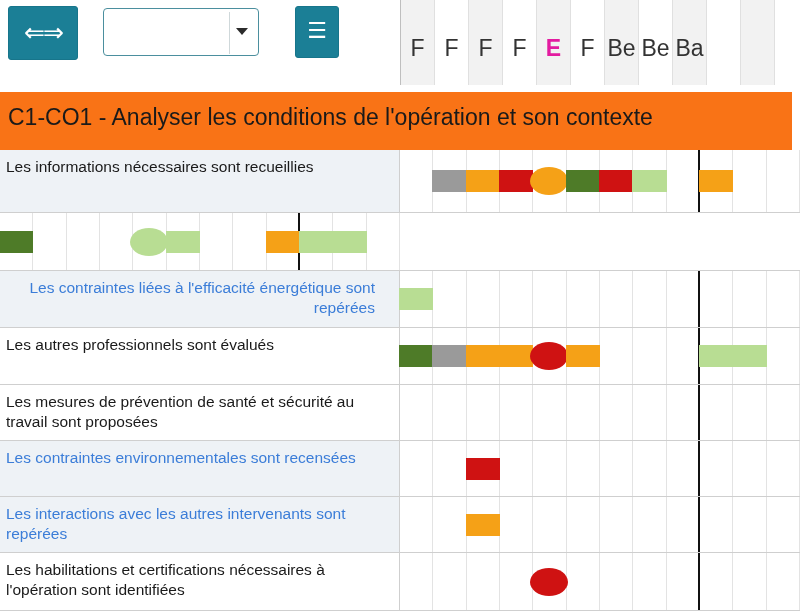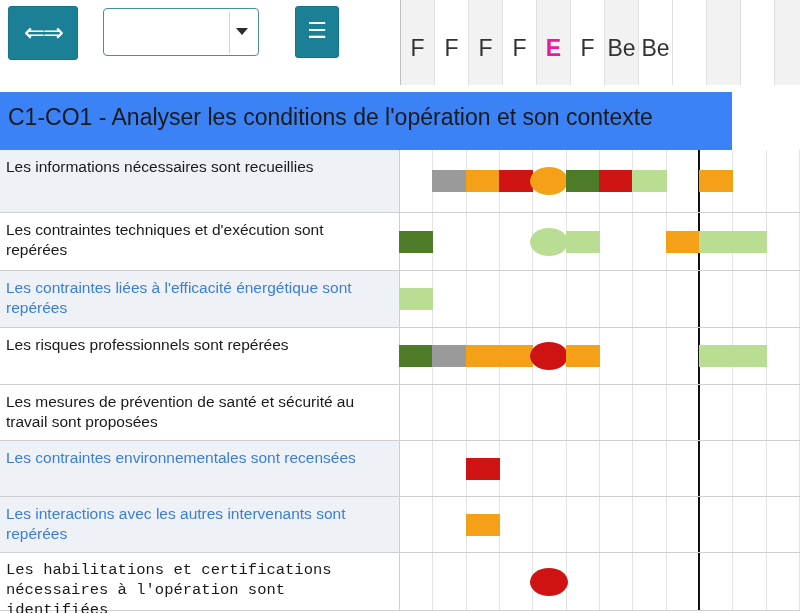--- a/index.html
+++ b/index.html
@@ -129,22 +129,22 @@
   }
   .colhead .cell.selected .lbl {
     color: #e31ba0;
     font-weight: bold;
   }
 
   
   .titleband {
     position: absolute;
     left: 0; top: 92px;
-    width: 732px; height: 58px;
-    background: #3b82f6;
+    width: 792px; height: 58px;
+    background: #f97316;
     box-sizing: border-box;
   }
   .titleband .t {
     position: absolute;
     left: 8px; top: 12px;
     font-size: 23px;
     color: #1a1a1a;
     white-space: nowrap;
   }
 
@@ -238,20 +238,23 @@
         </div>
         <div class="cell alt">
           <div class="lbl">F</div>
         </div>
         <div class="cell">
           <div class="lbl">Be</div>
         </div>
         <div class="cell alt">
           <div class="lbl">Be</div>
         </div>
+        <div class="cell">
+          <div class="lbl">Ba</div>
+        </div>
         <div class="cell alt">
           <div class="lbl"></div>
         </div>
         <div class="cell">
           <div class="lbl"></div>
         </div>
         <div class="cell alt">
           <div class="lbl"></div>
         </div>
       </div>
@@ -289,21 +292,20 @@
           </div>
           <div class="cell thick"></div>
           <div class="cell">
             <div class="mark bar" style="background: rgb(245, 161, 23);"></div>
           </div>
           <div class="cell"></div>
           <div class="cell"></div>
         </div>
       </div>
       <div class="row" style="height: 58px;">
-        <div class="rowlabel">Les contraintes techniques et d'exécution sont repérées</div>
         <div class="cells">
           <div class="cell">
             <div class="mark bar" style="background: rgb(78, 123, 40);"></div>
           </div>
           <div class="cell"></div>
           <div class="cell"></div>
           <div class="cell"></div>
           <div class="cell">
             <div class="mark dot" style="background: rgb(184, 221, 147);"></div>
           </div>
@@ -317,41 +319,41 @@
           </div>
           <div class="cell">
             <div class="mark bar" style="background: rgb(184, 221, 147);"></div>
           </div>
           <div class="cell">
             <div class="mark bar" style="background: rgb(184, 221, 147);"></div>
           </div>
           <div class="cell"></div>
         </div>
       </div>
-      <div class="row shaded" style="height: 57px;">
+      <div class="row shaded" style="height: 57px; text-align: right;">
         <div class="rowlabel link">Les contraintes liées à l'efficacité énergétique sont repérées</div>
         <div class="cells">
           <div class="cell">
             <div class="mark bar" style="background: rgb(184, 221, 147);"></div>
           </div>
           <div class="cell"></div>
           <div class="cell"></div>
           <div class="cell"></div>
           <div class="cell"></div>
           <div class="cell"></div>
           <div class="cell"></div>
           <div class="cell"></div>
           <div class="cell thick"></div>
           <div class="cell"></div>
           <div class="cell"></div>
           <div class="cell"></div>
         </div>
       </div>
       <div class="row" style="height: 57px;">
-        <div class="rowlabel">Les risques professionnels sont repérées</div>
+        <div class="rowlabel">Les autres professionnels sont évalués</div>
         <div class="cells">
           <div class="cell">
             <div class="mark bar" style="background: rgb(78, 123, 40);"></div>
           </div>
           <div class="cell">
             <div class="mark bar" style="background: rgb(154, 154, 154);"></div>
           </div>
           <div class="cell">
             <div class="mark bar" style="background: rgb(245, 161, 23);"></div>
           </div>
@@ -424,21 +426,21 @@
           <div class="cell"></div>
           <div class="cell"></div>
           <div class="cell"></div>
           <div class="cell"></div>
           <div class="cell thick"></div>
           <div class="cell"></div>
           <div class="cell"></div>
           <div class="cell"></div>
         </div>
       </div>
-      <div class="row" style="height: 58px; font-family: Liberation Mono, monospace;">
+      <div class="row" style="height: 58px;">
         <div class="rowlabel">Les habilitations et certifications nécessaires à l'opération sont identifiées</div>
         <div class="cells">
           <div class="cell"></div>
           <div class="cell"></div>
           <div class="cell"></div>
           <div class="cell"></div>
           <div class="cell">
             <div class="mark dot" style="background: rgb(207, 18, 18);"></div>
           </div>
           <div class="cell"></div>

